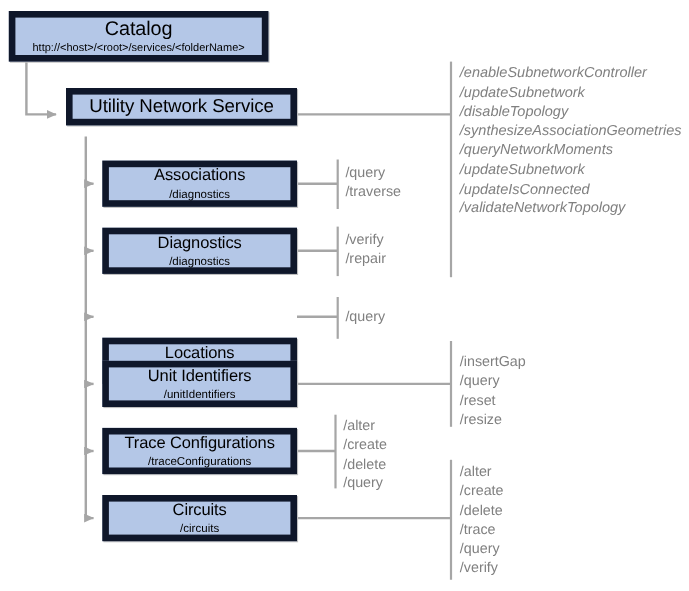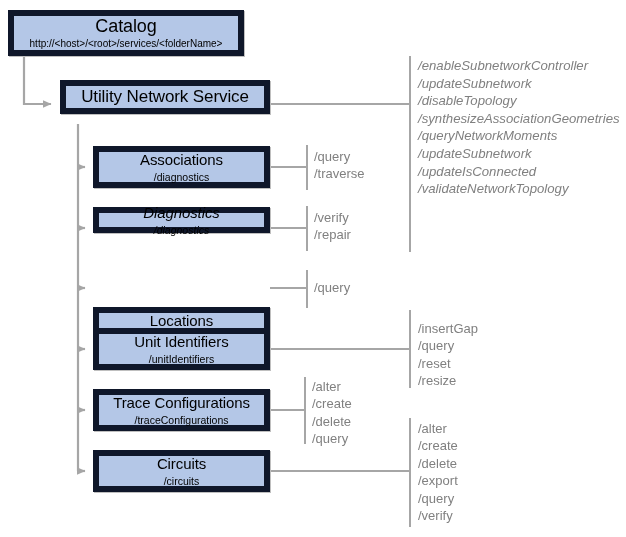--- a/index.html
+++ b/index.html
@@ -134,21 +134,21 @@
 
   <div class="node" style="left:60px; top:80px; width:210px; height:34px;">
     <div class="title">Utility Network Service</div>
   </div>
 
   <div class="node small" style="left:93px; top:146px; width:177px; height:42px;">
     <div class="title">Associations</div>
     <div class="subtitle">/diagnostics</div>
   </div>
 
-  <div class="node small" style="left:93px; top:207px; width:177px; height:26px;font-style:italic;">
+  <div class="node small" style="left:93px; top:207px; width:177px; height:42px;">
     <div class="title">Diagnostics</div>
     <div class="subtitle">/diagnostics</div>
   </div>
 
   <div class="node small" style="left:93px; top:267px; width:177px; height:42px;margin-top:40px;">
     <div class="title">Locations</div>
     <div class="subtitle">/locations</div>
   </div>
 
   <div class="node small" style="left:93px; top:328px; width:177px; height:42px;">
@@ -202,18 +202,18 @@
       <div>/alter</div>
       <div>/create</div>
       <div>/delete</div>
       <div>/query</div>
     </div>
 
   <div class="oplist" style="left:418px; top:420px;">
       <div>/alter</div>
       <div>/create</div>
       <div>/delete</div>
-      <div>/export</div>
+      <div>/trace</div>
       <div>/query</div>
       <div>/verify</div>
     </div>
 
 </div>
 
 </body></html>

